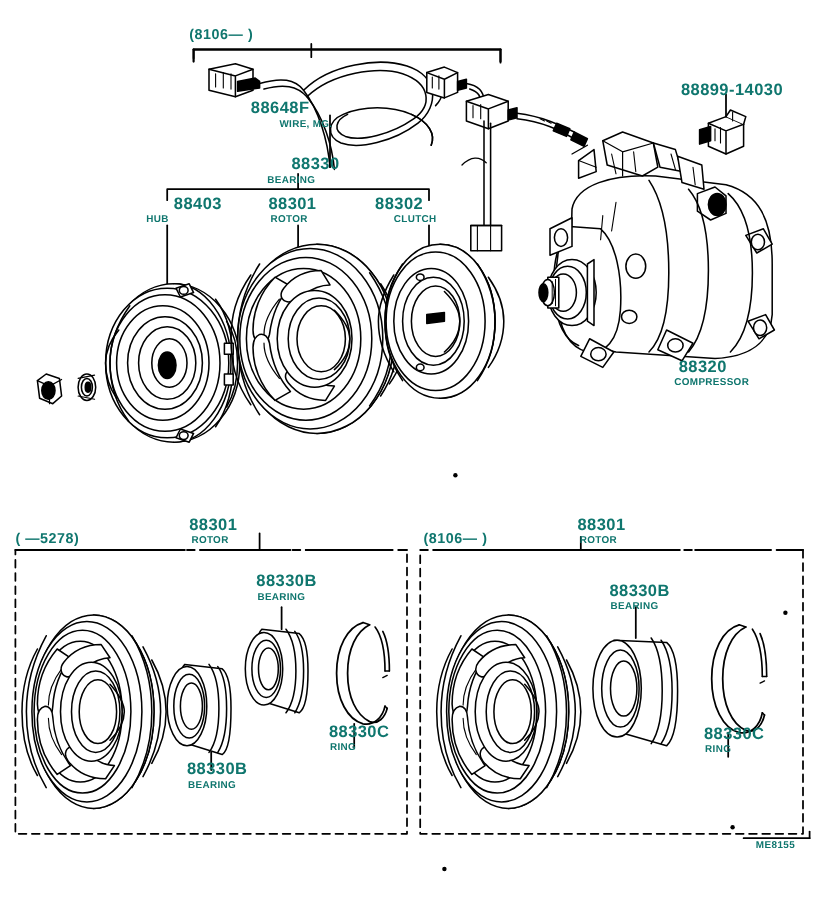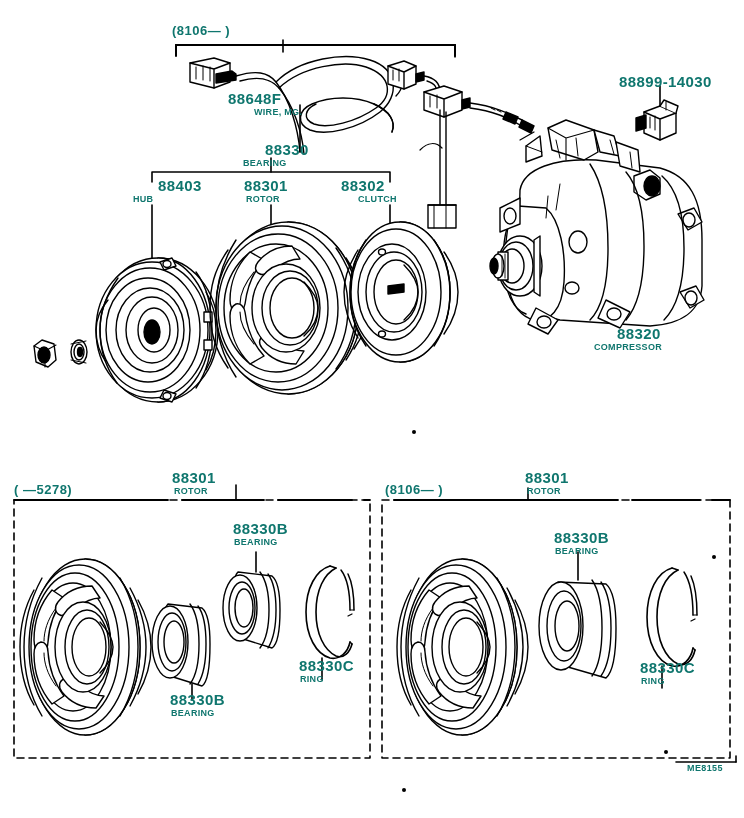--- a/index.html
+++ b/index.html
@@ -436,21 +436,21 @@
 <div class="lbl pn" style="left:131px; top:178px;margin-left:27px;">88403</div>
 <div class="lbl pname" style="left:133px; top:195px;text-align:center;">HUB</div>
 
 <div class="lbl pn" style="left:244px; top:178px;">88301</div>
 <div class="lbl pname" style="left:246px; top:195px;">ROTOR</div>
 
 <div class="lbl pn" style="left:341px; top:178px;">88302</div>
 <div class="lbl pname" style="left:358px; top:195px;">CLUTCH</div>
 
 <div class="lbl pn" style="left:617px; top:326px;text-align:right;">88320</div>
-<div class="lbl pname" style="left:594px; top:343px;">COMPRESSOR</div>
+<div class="lbl pname" style="left:613px; top:343px;">COMPRESSOR</div>
 
 <div class="lbl range" style="left:14px; top:483px;">(      —5278)</div>
 <div class="lbl pn" style="left:172px; top:470px;">88301</div>
 <div class="lbl pname" style="left:174px; top:487px;">ROTOR</div>
 
 <div class="lbl pn" style="left:233px; top:521px;">88330B</div>
 <div class="lbl pname" style="left:234px; top:538px;">BEARING</div>
 
 <div class="lbl pn" style="left:170px; top:692px;">88330B</div>
 <div class="lbl pname" style="left:171px; top:709px;">BEARING</div>

